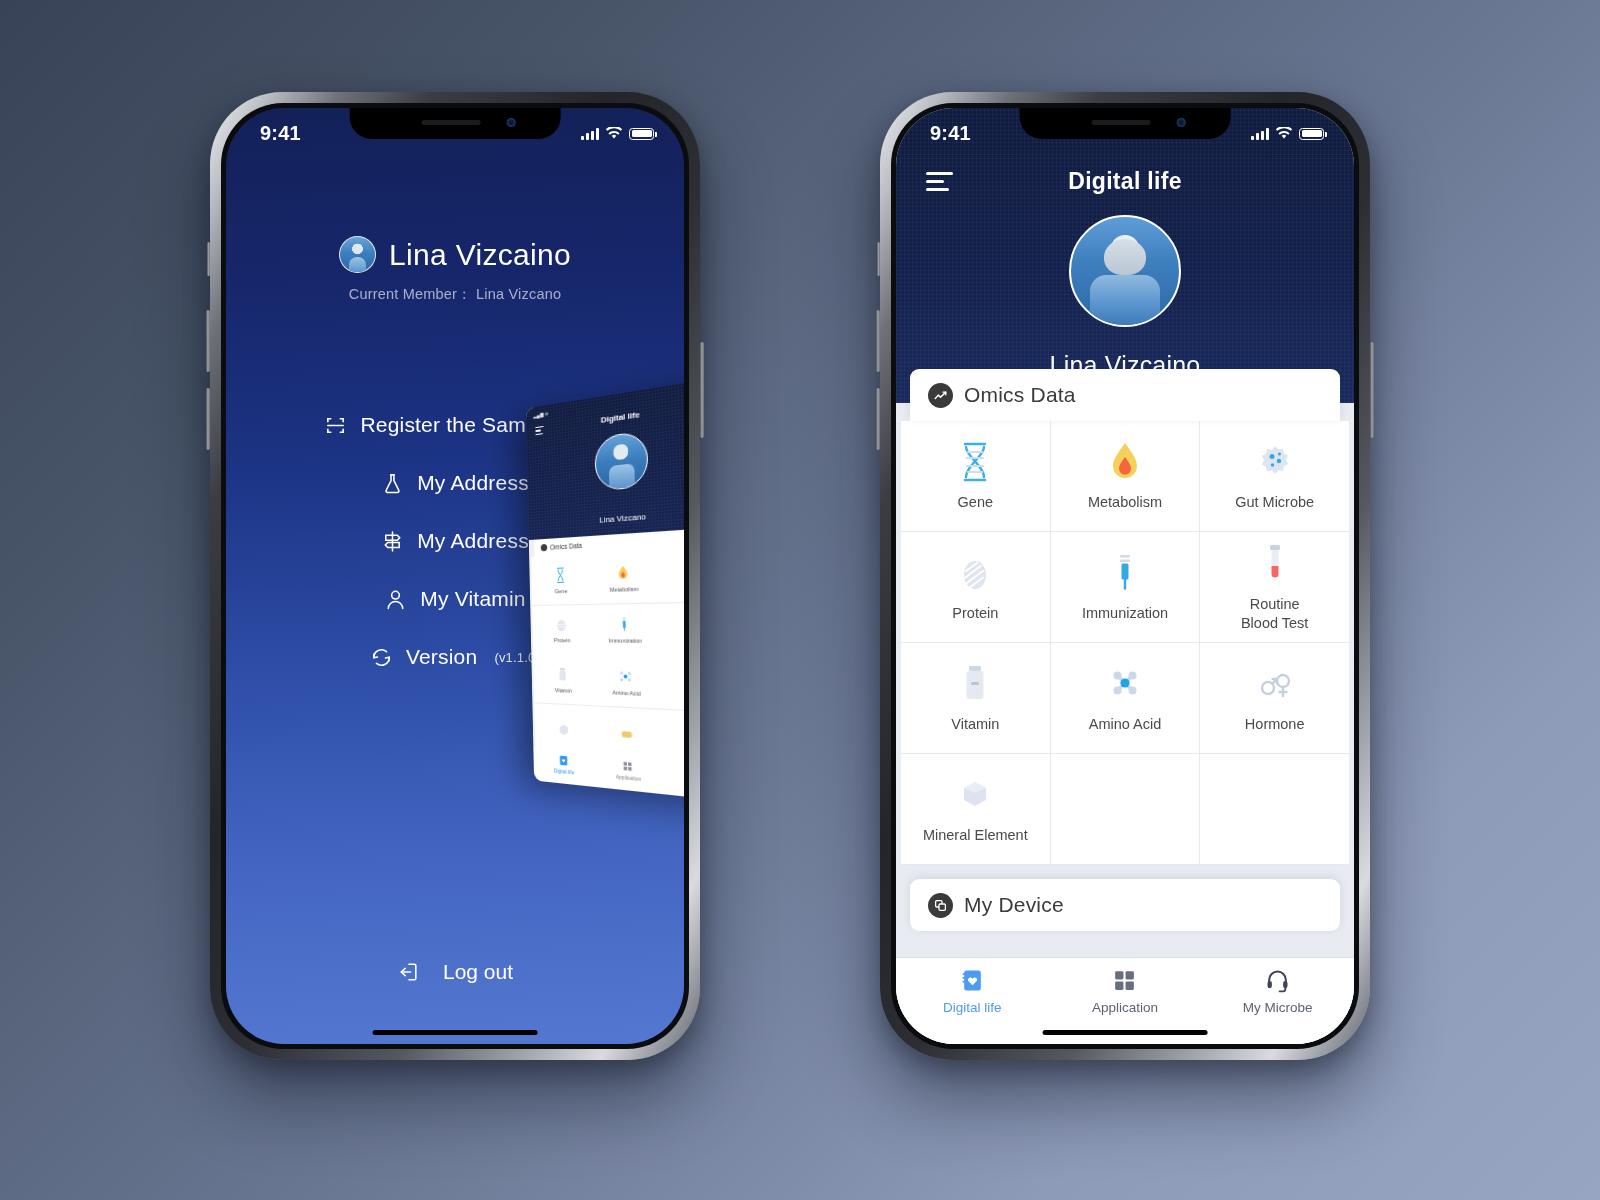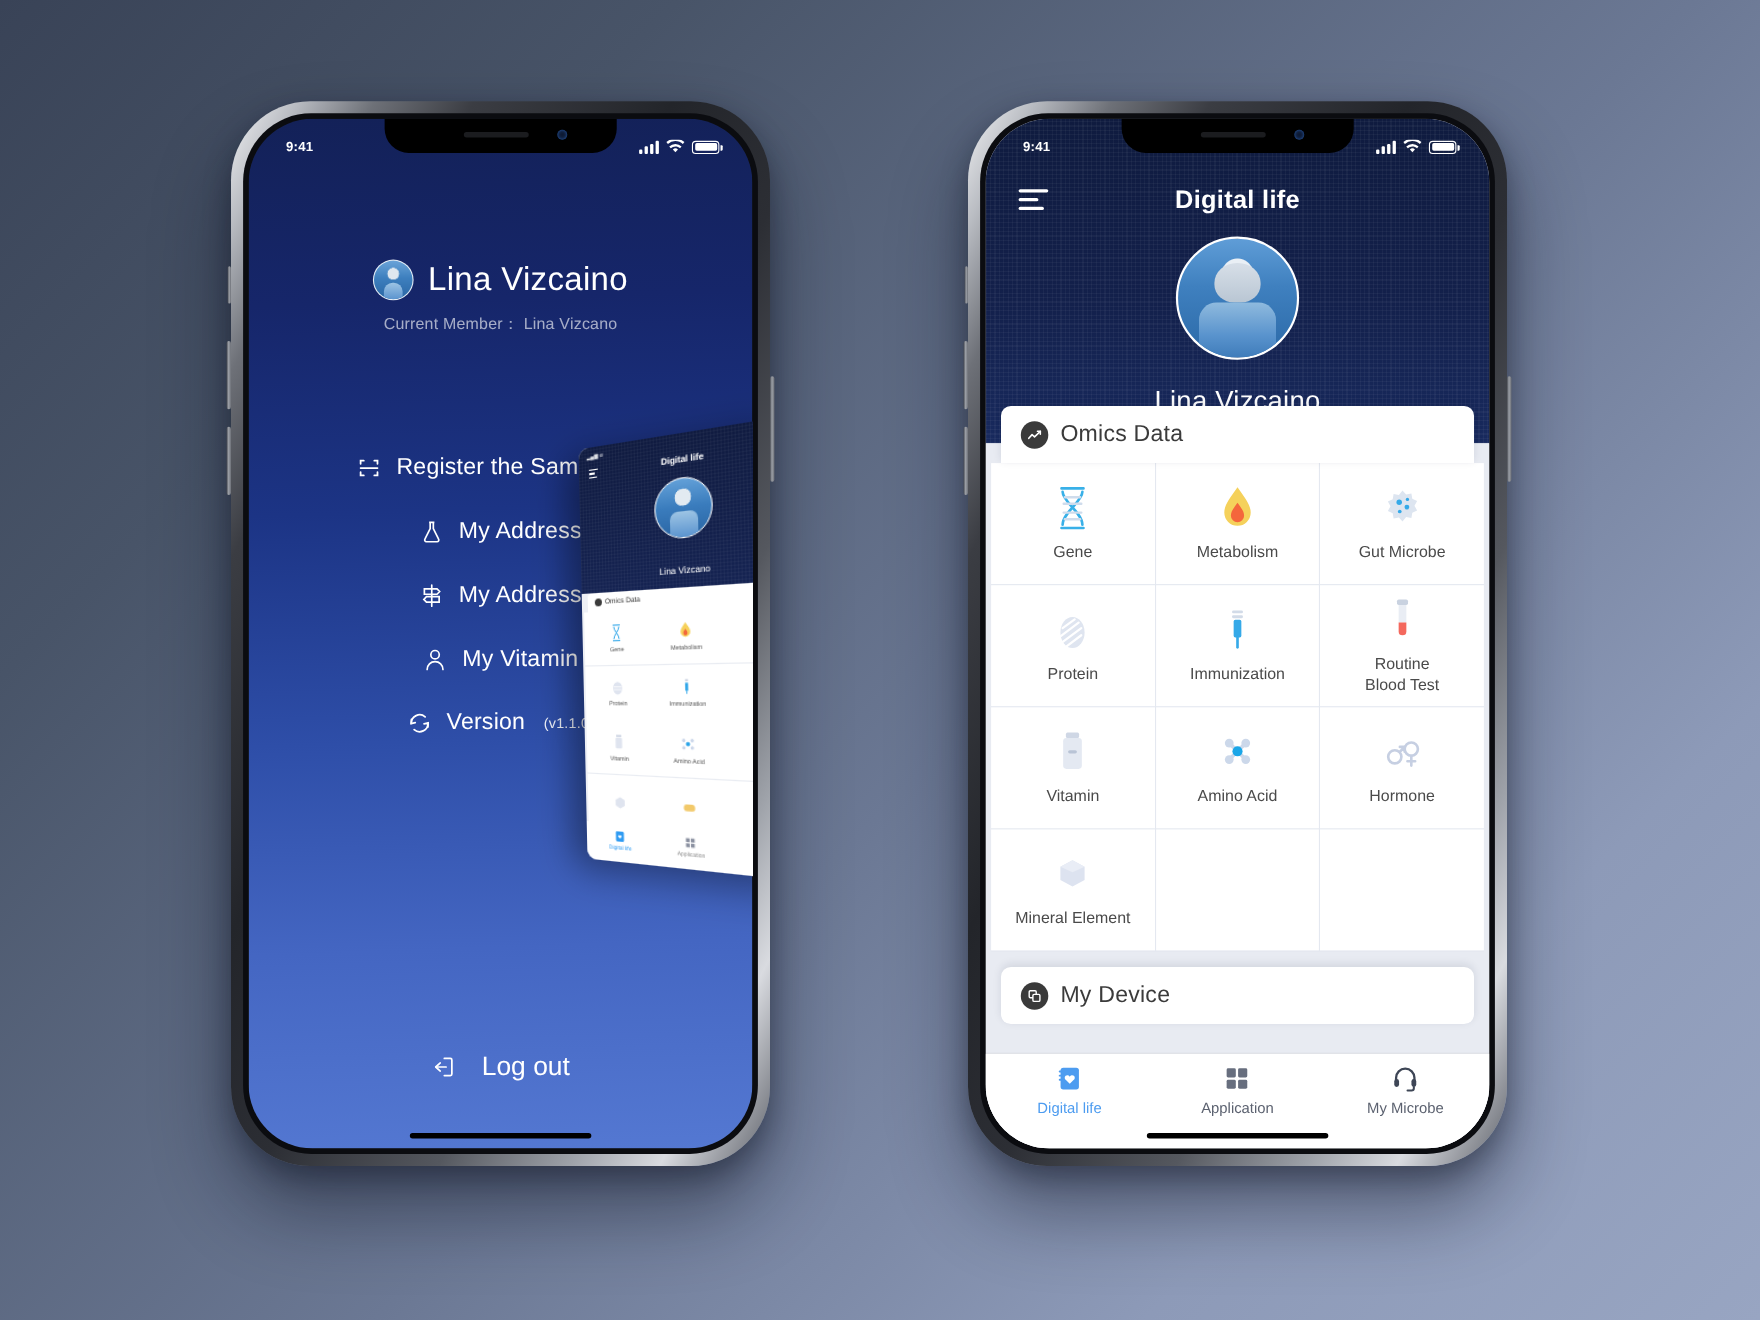--- a/index.html
+++ b/index.html
@@ -68,21 +68,21 @@
     border-radius: 3px;
   }
 
   
   .statusbar {
     position: absolute; top: 0; left: 0; right: 0;
     height: 44px; z-index: 35;
     display: flex; align-items: center; justify-content: space-between;
     padding: 6px 30px 0 34px;
     color: #fff;
-    font-size: 12px; font-weight: 600;
+    font-size: 20px; font-weight: 600;
     letter-spacing: .2px;
   }
   .sb-right { display: flex; align-items: flex-end; gap: 6px; }
   .bars { display: flex; align-items: flex-end; gap: 2px; height: 12px; }
   .bars i { display:block; width: 3px; background: #fff; border-radius: 1px; }
   .bars i:nth-child(1){height:4px}.bars i:nth-child(2){height:6.5px}
   .bars i:nth-child(3){height:9px}.bars i:nth-child(4){height:11.5px}
   .batt { width: 25px; height: 12px; border: 1.6px solid #fff; border-radius: 3.5px; padding: 1.5px; position: relative; }
   .batt::after{content:"";position:absolute;right:-4px;top:3.5px;width:2px;height:5px;background:#fff;border-radius:0 1px 1px 0;}
   .batt i{display:block;width:100%;height:100%;background:#fff;border-radius:1.5px;}
@@ -118,21 +118,21 @@
     color: #fff; font-size: 21px; letter-spacing: .2px;
   }
   .menu-item.active { background: rgba(0,0,0,.16); }
   .menu-item .mi-ico { width: 23px; height: 23px; display:block; flex:none; }
   .menu-item .mi-ico svg { display:block; width:100%; height:100%; }
   .ver-tag { font-size: 13px; opacity: .92; margin-left: 4px; }
 
   .logout {
     position:absolute; left:0; right:0; bottom: 60px;
     display:flex; align-items:center; justify-content:center; gap: 24px;
-    color:#fff; font-size: 24px;
+    color:#fff; font-size: 21px;
   }
   .logout .mi-ico { width:22px; height:22px; }
   .logout .mi-ico svg{width:100%;height:100%;display:block;}
 
   
   .preview-wrap {
     position: absolute; right: -42px; top: 300px;
     width: 196px; height: 372px;
     transform: perspective(680px) rotateY(-26deg) rotateZ(-1.4deg);
     transform-origin: left center;

